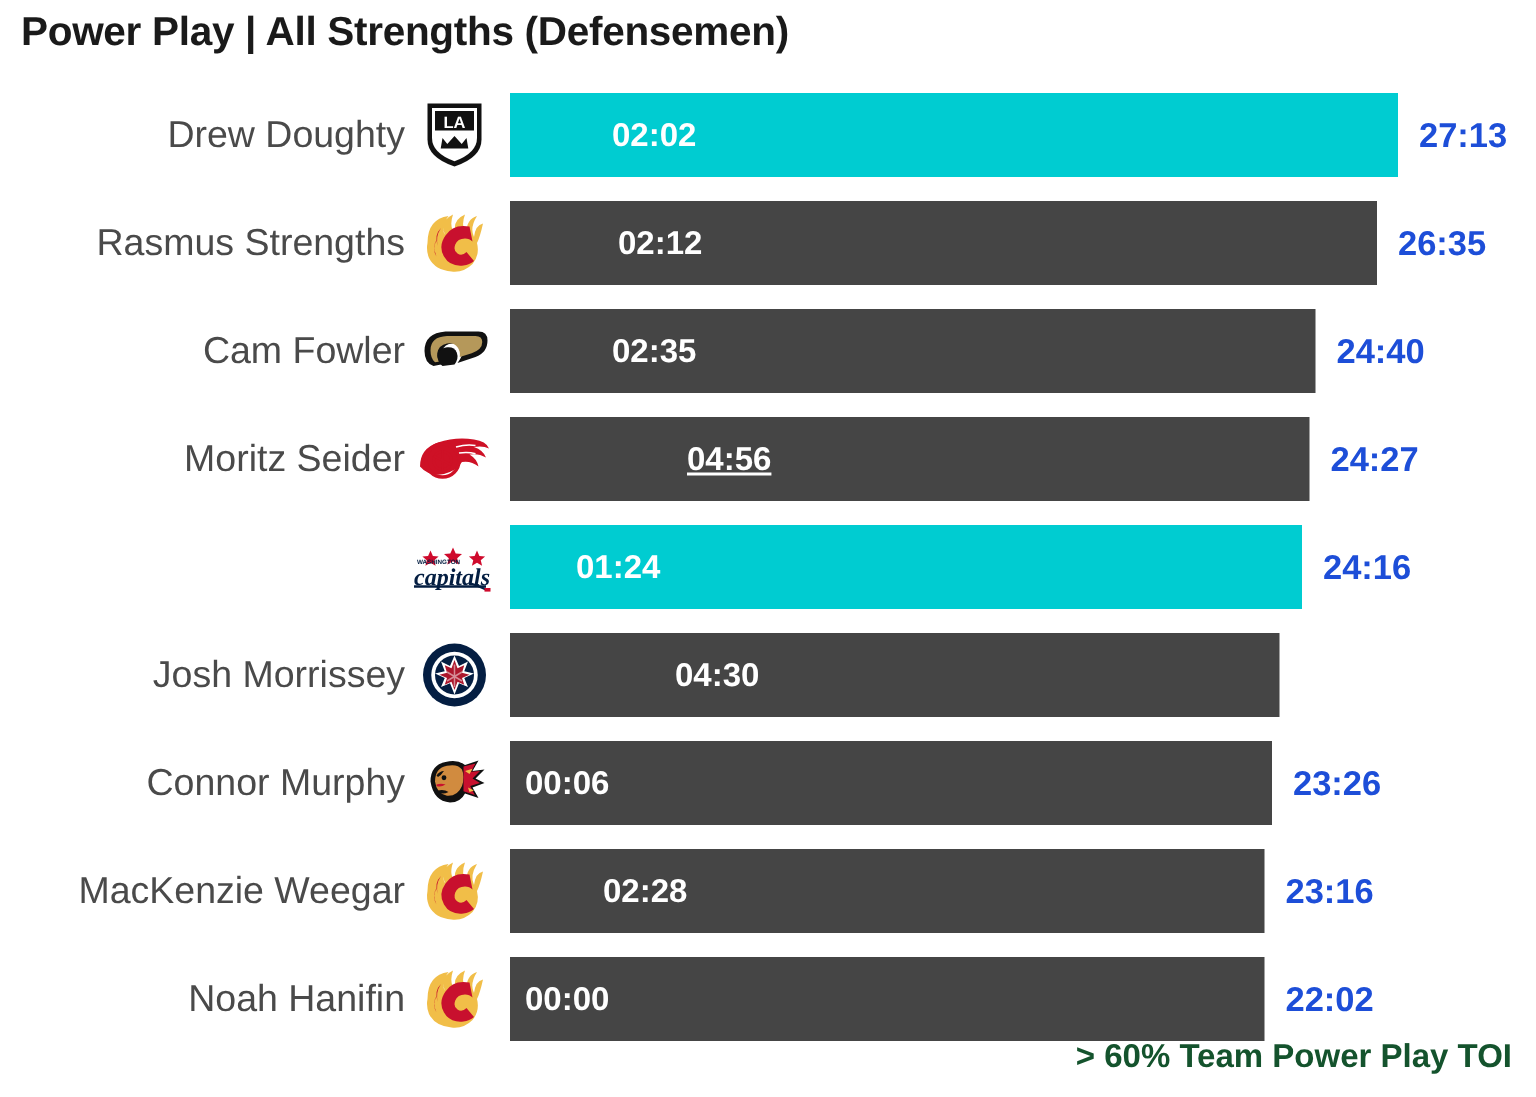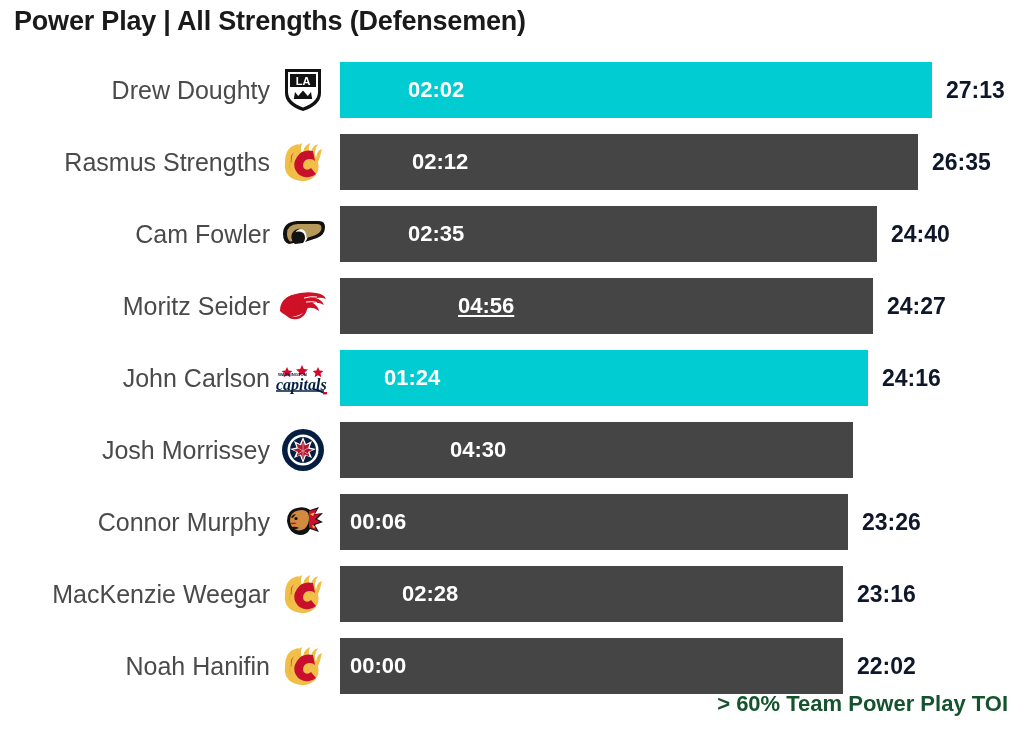--- a/index.html
+++ b/index.html
@@ -103,21 +103,21 @@
     color: #ffffff;
     white-space: nowrap;
   }
   .total-label {
     position: absolute;
     top: 0;
     height: 56px;
     line-height: 56px;
     font-size: 23px;
     font-weight: bold;
-    color: #0f172a;
+    color: #1d4ed8;
     white-space: nowrap;
   }
 
   
   .footnote {
     position: absolute;
     right: 16px;
     bottom: 14px;
     font-size: 22px;
     font-weight: bold;
@@ -192,21 +192,20 @@
             <path d="M26 11 Q33 9 39 10 M28 15 Q34 14 39 15.5" stroke="#ffffff" stroke-width="1" fill="none"></path>
           </svg>
         </div>
         <div class="bar-track">
           <div class="bar" style="width: 533px;"></div>
           <div class="bar-label" style="left: 118px; text-decoration: underline;">04:56</div>
           <div class="total-label" style="left: 547px;">24:27</div>
         </div>
       </div>
       <div class="row">
-        <div class="player-name">John Carlson</div>
         <div class="team-logo" title="Washington Capitals">
           <svg width="58" height="36" viewBox="0 0 58 36">
             <path d="M13 7 l1.6 3.6 l3.8 .4 l-2.9 2.5 l.9 3.7 l-3.4-2 l-3.4 2 l.9-3.7 l-2.9-2.5 l3.8-.4 Z" fill="#CF0A2C"></path>
             <path d="M28 5 l1.8 4 l4.2 .4 l-3.2 2.8 l1 4.1 l-3.8-2.2 l-3.8 2.2 l1-4.1 l-3.2-2.8 l4.2-.4 Z" fill="#CF0A2C"></path>
             <path d="M44 7 l1.6 3.6 l3.8 .4 l-2.9 2.5 l.9 3.7 l-3.4-2 l-3.4 2 l.9-3.7 l-2.9-2.5 l3.8-.4 Z" fill="#CF0A2C"></path>
             <text x="4" y="16" font-family="Liberation Sans, sans-serif" font-size="4.2" font-weight="bold" fill="#041E42">WASHINGTON</text>
             <text x="2" y="30" font-family="Liberation Serif, serif" font-size="16" font-style="italic" font-weight="bold" fill="#041E42">capitals</text>
             <path d="M2 31 L50 31" stroke="#041E42" stroke-width="1.6"></path>
             <path d="M40 29 q6 2 10 4" stroke="#041E42" stroke-width="1.4" fill="none"></path>
             <rect x="49" y="32" width="4" height="2.4" fill="#CF0A2C"></rect>

